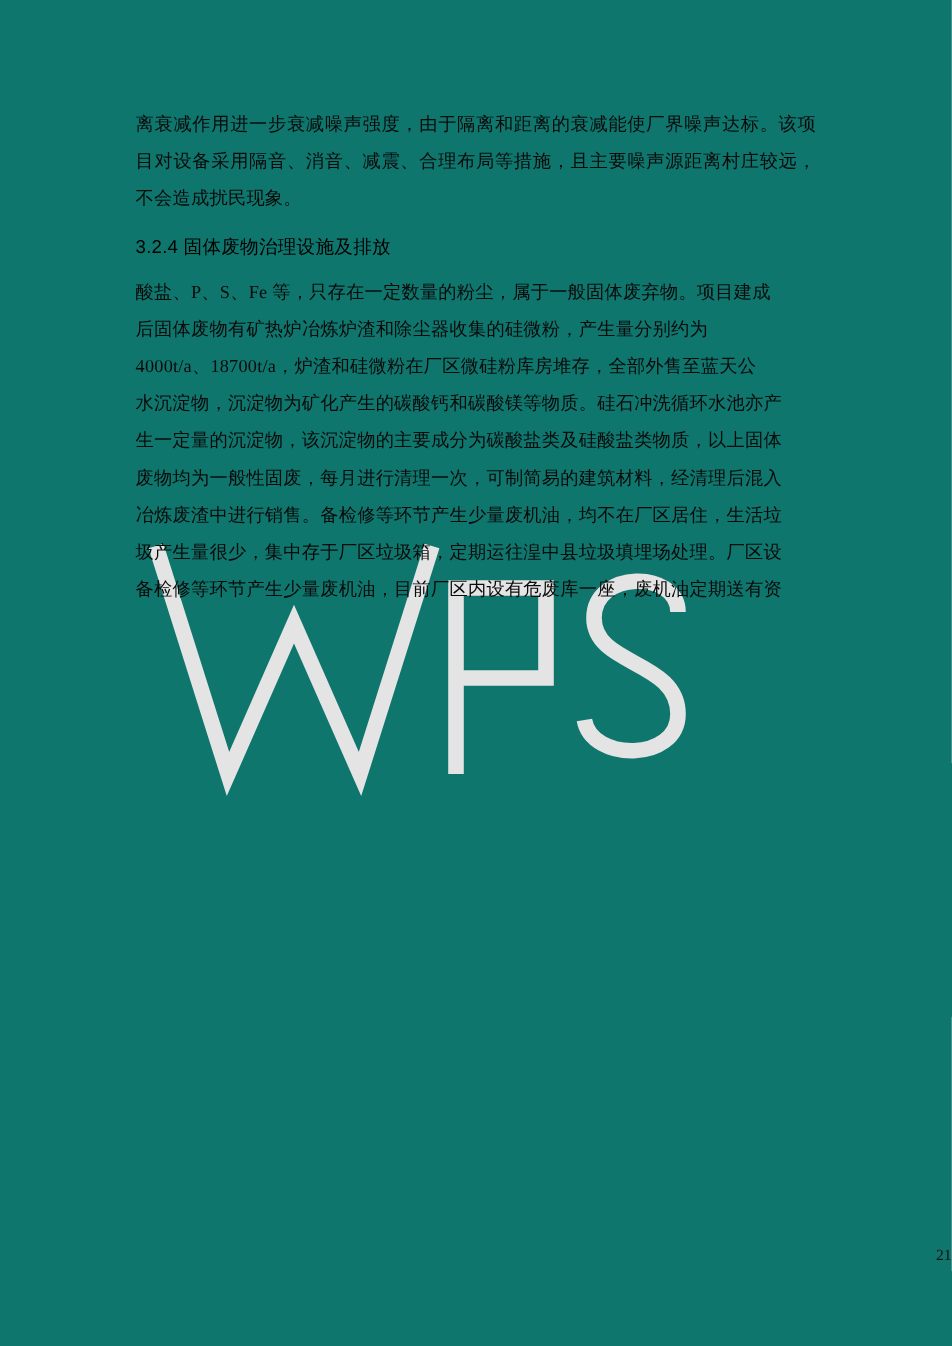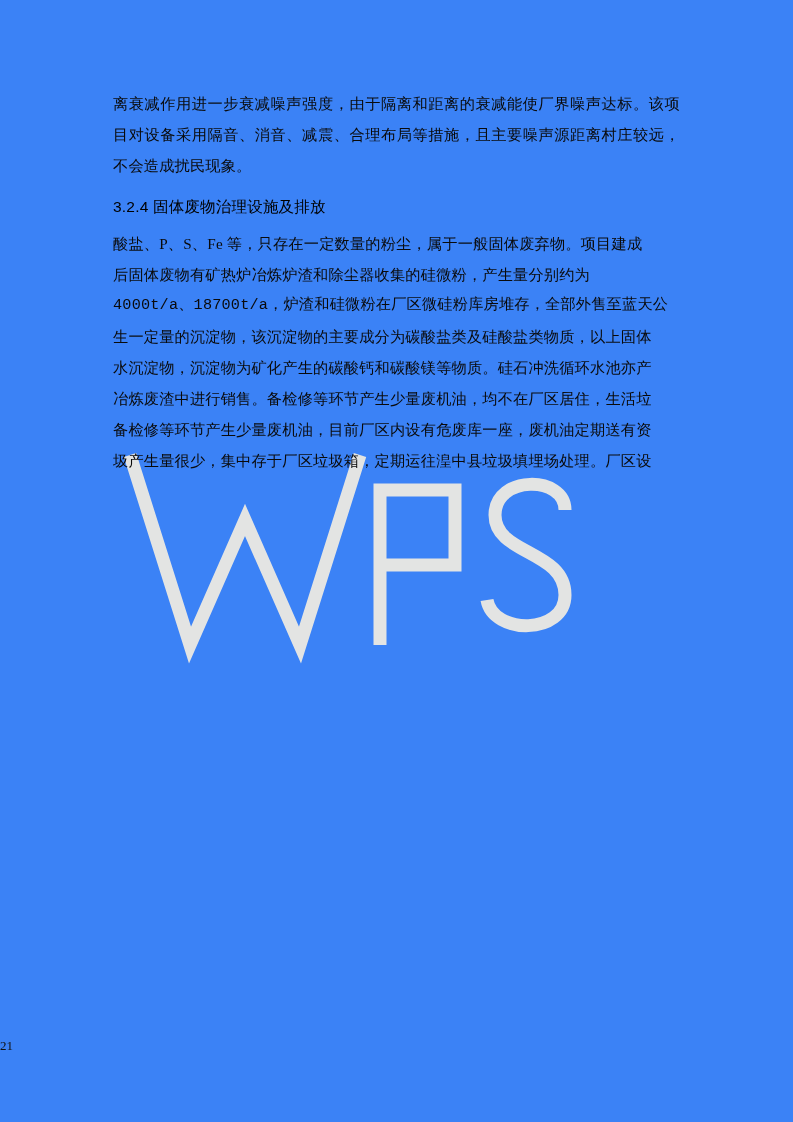--- a/index.html
+++ b/index.html
@@ -14,21 +14,21 @@
     color: #000000;
     position: relative;
     overflow: hidden;
   }
 
   .page {
     position: absolute;
     inset: 0;
     width: 793px;
     height: 1122px;
-    background: #3b82f6;
+    background: #0f766e;
   }
 
   
   .watermark {
     position: absolute;
     left: 95px;
     top: 430px;
     width: 480px;
     height: 300px;
     pointer-events: none;
@@ -63,29 +63,29 @@
     line-height: 30px;
     letter-spacing: 0.2px;
     color: #000000;
   }
 
   .pagenum {
     position: absolute;
     left: 0;
     right: 0;
     top: 1038px;
-    text-align: left;
+    text-align: right;
     font-family: "Liberation Serif", "DejaVu Serif", serif;
     font-size: 13px;
     color: #111111;
     z-index: 2;
   }
 
   .latin {
-    font-family: Liberation Mono, monospace;
+    font-family: Liberation Serif, serif;
   }
 </style>
 </head>
 <body>
 
 <div class="page">
 
   <div class="watermark">
     <svg width="480" height="300" viewBox="0 0 480 300" xmlns="http://www.w3.org/2000/svg">
       <g fill="none" stroke="#e3e4e3" stroke-width="13" stroke-linejoin="miter">
@@ -98,23 +98,24 @@
 
   <div class="content">
 
     <p class="body-text">离衰减作用进一步衰减噪声强度，由于隔离和距离的衰减能使厂界噪声达标。该项目对设备采用隔音、消音、减震、合理布局等措施，且主要噪声源距离村庄较远，不会造成扰民现象。</p>
 
     <h2 class="heading">3.2.4 固体废物治理设施及排放</h2>
 
     <p class="body-text">酸盐、P、S、Fe 等，只存在一定数量的粉尘，属于一般固体废弃物。项目建成</p>
     <p class="body-text">后固体废物有矿热炉冶炼炉渣和除尘器收集的硅微粉，产生量分别约为</p>
     <p class="body-text latin">4000t/a、18700t/a，炉渣和硅微粉在厂区微硅粉库房堆存，全部外售至蓝天公</p>
+    <p class="body-text">水沉淀物，沉淀物为矿化产生的碳酸钙和碳酸镁等物质。硅石冲洗循环水池亦产</p>
     <p class="body-text">生一定量的沉淀物，该沉淀物的主要成分为碳酸盐类及硅酸盐类物质，以上固体</p>
-    <p class="body-text">水沉淀物，沉淀物为矿化产生的碳酸钙和碳酸镁等物质。硅石冲洗循环水池亦产</p>
+    <p class="body-text">废物均为一般性固废，每月进行清理一次，可制简易的建筑材料，经清理后混入</p>
     <p class="body-text">冶炼废渣中进行销售。备检修等环节产生少量废机油，均不在厂区居住，生活垃</p>
+    <p class="body-text">圾产生量很少，集中存于厂区垃圾箱，定期运往湟中县垃圾填埋场处理。厂区设</p>
     <p class="body-text">备检修等环节产生少量废机油，目前厂区内设有危废库一座，废机油定期送有资</p>
-    <p class="body-text">圾产生量很少，集中存于厂区垃圾箱，定期运往湟中县垃圾填埋场处理。厂区设</p>
 
   </div>
 
   <div class="pagenum">21</div>
 
 </div>
 
 </body></html>

